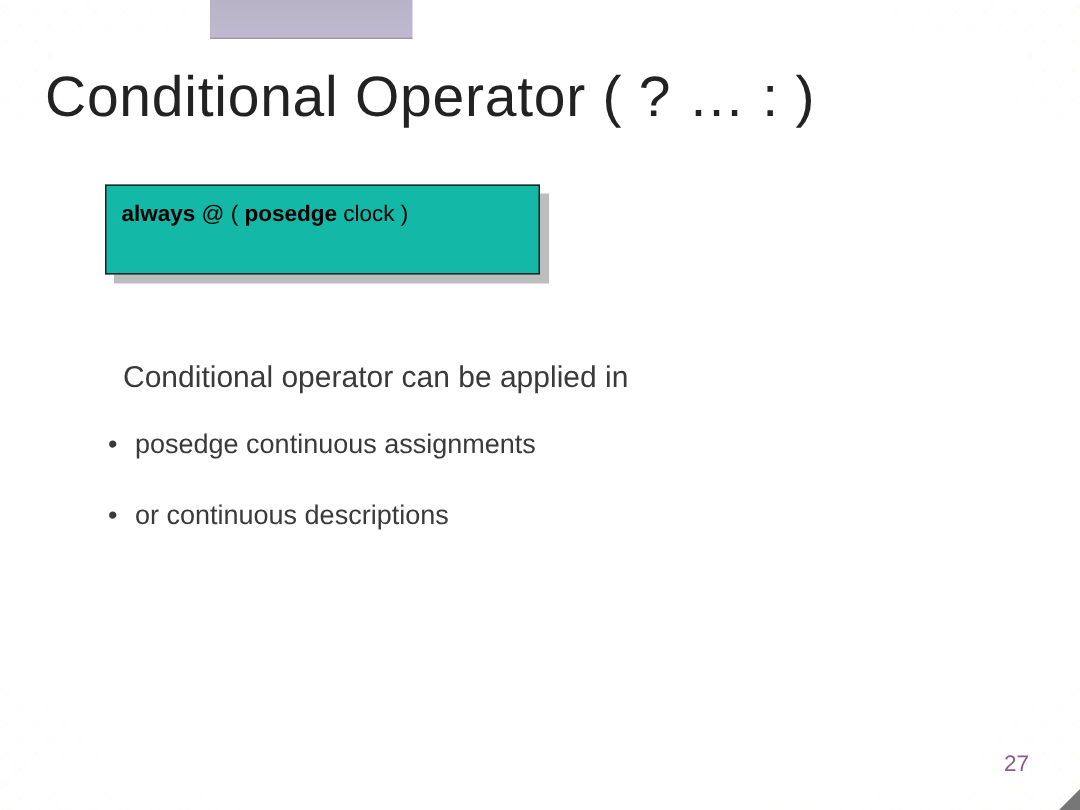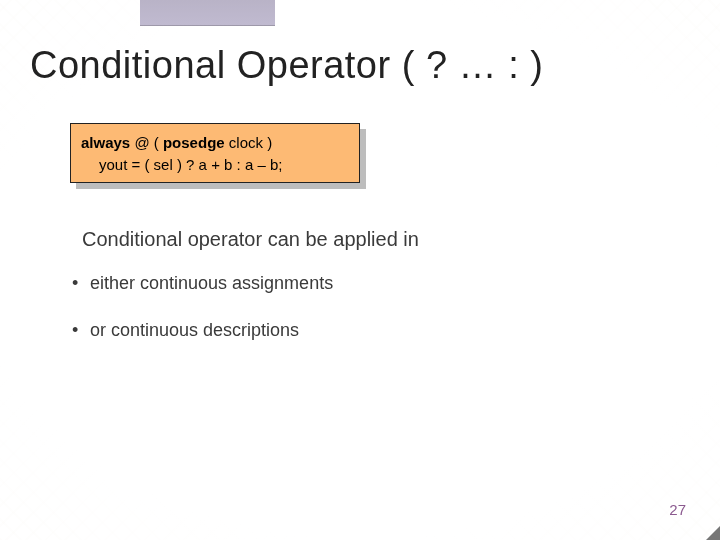--- a/index.html
+++ b/index.html
@@ -73,33 +73,33 @@
     width: 100%;
     height: 100%;
     background: #bdbdbd;
   }
   .code-box {
     position: absolute;
     top: 0;
     left: 0;
     width: 100%;
     height: 100%;
-    background: #fdba74;
+    background: #14b8a6;
     border: 1px solid #222;
     box-sizing: border-box;
     padding: 8px 10px;
     font-family: Tahoma, Verdana, sans-serif;
     font-size: 15px;
     line-height: 1.45;
     color: #000;
   }
   .code-line2 { padding-left: 18px; }
 
   .body-text {
-    margin-top: 45px;
+    margin-top: 58px;
     margin-left: 52px;
     font-family: Tahoma, Verdana, sans-serif;
     font-size: 20px;
     color: #3a3a3a;
   }
 
   ul.bullets {
     list-style: none;
     padding: 0;
     margin: 22px 0 0 42px;
@@ -158,28 +158,27 @@
 <div class="slide">
 
   <h1 class="title">Conditional Operator ( ? … : )</h1>
 
   <div class="code-wrap">
     <div class="code-shadow"></div>
     <div class="code-box">
       <div>
         <strong>always</strong><span> @ ( </span><strong>posedge</strong><span> clock )</span>
       </div>
-      <div class="code-line2">yout = ( sel ) ? a + b : a – b;</div>
     </div>
   </div>
 
   <div class="body-text">Conditional operator can be applied in</div>
 
   <ul class="bullets">
-    <li>either continuous assignments</li>
+    <li>posedge continuous assignments</li>
     <li>or continuous descriptions</li>
   </ul>
 
 </div>
 
 <div class="page-num">27</div>
 
 <div class="corner-accent"></div>
 
 </body></html>

